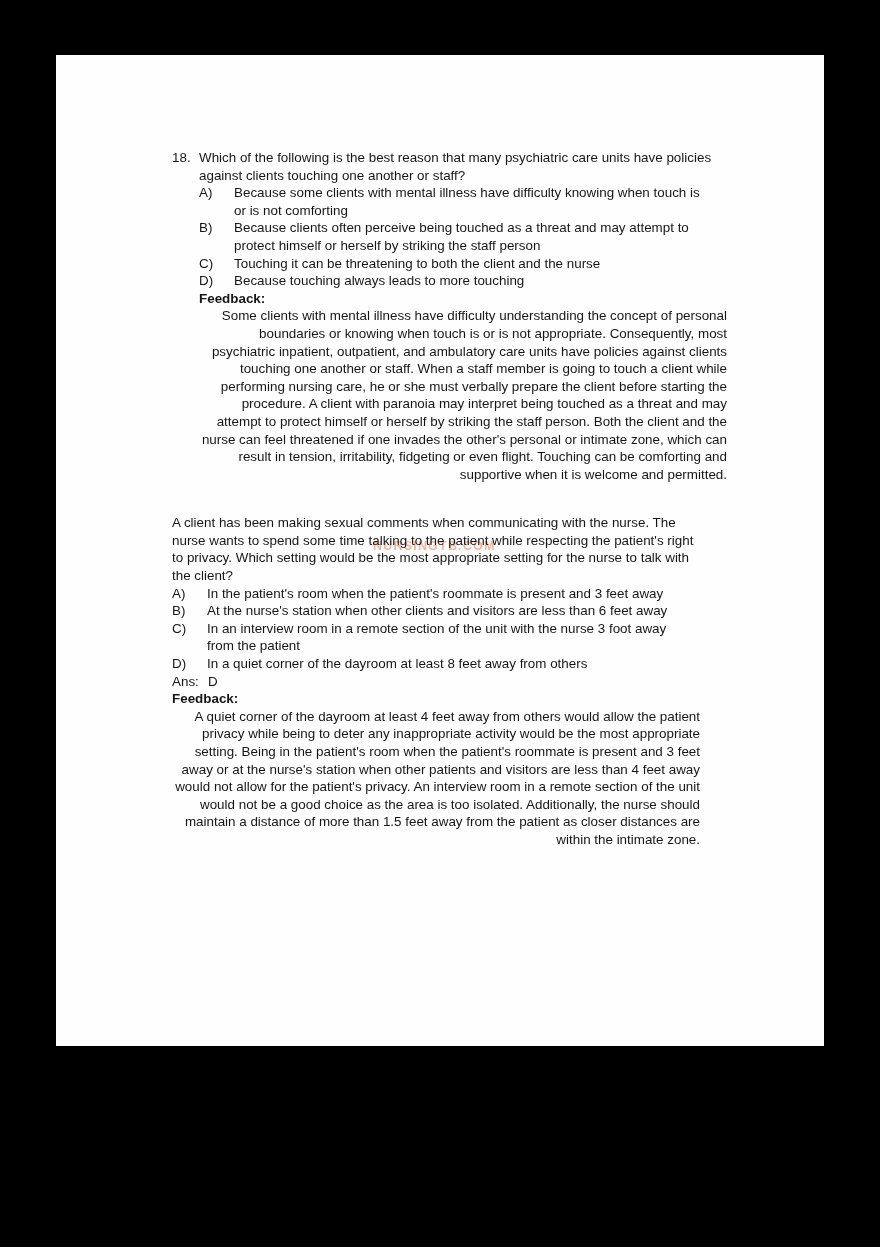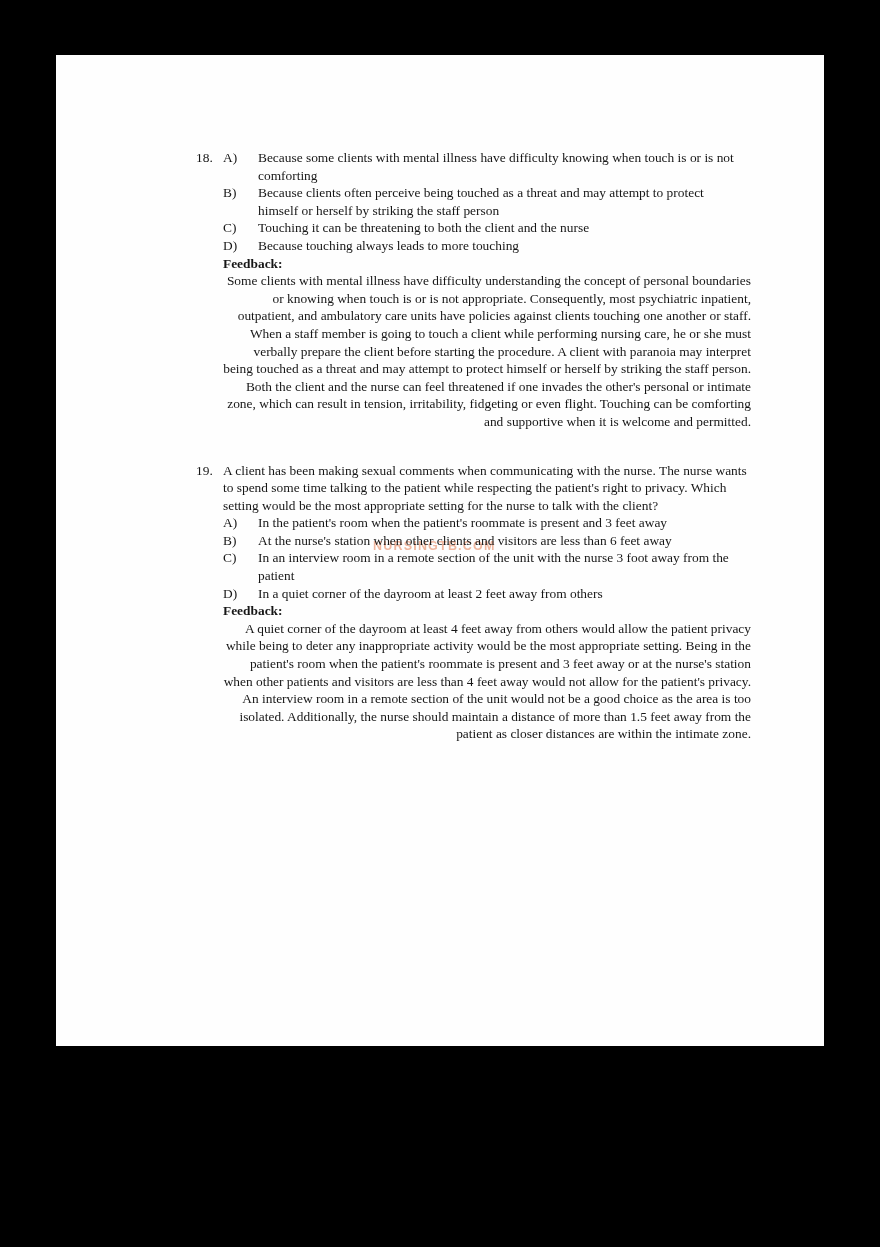--- a/index.html
+++ b/index.html
@@ -33,25 +33,24 @@
     letter-spacing: 1.2px;
     color: rgba(228, 122, 78, 0.55);
     z-index: 0;
     white-space: nowrap;
   }
   .content {
     position: relative;
     z-index: 1;
     padding: 94px 0 0 116px;
     width: 600px;
-    font-family: Liberation Serif, serif;
+    font-family: Liberation Sans, sans-serif;
     font-size: 13.4px;
     line-height: 17.6px;
     color: #161616;
-    margin-left: 24px;
   }
   .question { margin-bottom: 31px; }
   .qrow { display: flex; }
   .qnum { flex: 0 0 27px; }
   .qbody { width: 528px; }
   .qtext { max-width: 528px; }
   .optrow { display: flex; }
   .optletter { flex: 0 0 35px; }
   .opttext { width: 481px; }
   .anslabel { display: inline-block; width: 36px; }
@@ -62,20 +61,21 @@
 <body>
 
 <div class="stage">
   <div class="page">
     <div class="watermark">NURSINGTB.COM</div>
     <div class="content" id="questions-root">
   <section class="question">
     <div class="qrow">
       <div class="qnum">18.</div>
       <div class="qbody">
+        <div class="qtext">Which of the following is the best reason that many psychiatric care units have policies against clients touching one another or staff?</div>
         <div class="options">
   <div class="optrow">
     <span class="optletter">A)</span>
     <span class="opttext">Because some clients with mental illness have difficulty knowing when touch is or is not comforting</span>
   </div>
 
   <div class="optrow">
     <span class="optletter">B)</span>
     <span class="opttext">Because clients often perceive being touched as a threat and may attempt to protect himself or herself by striking the staff person</span>
   </div>
@@ -91,44 +91,46 @@
   </div>
 </div>
         <div class="fbhead">Feedback:</div>
         <div class="fbtext">Some clients with mental illness have difficulty understanding the concept of personal boundaries or knowing when touch is or is not appropriate. Consequently, most psychiatric inpatient, outpatient, and ambulatory care units have policies against clients touching one another or staff. When a staff member is going to touch a client while performing nursing care, he or she must verbally prepare the client before starting the procedure. A client with paranoia may interpret being touched as a threat and may attempt to protect himself or herself by striking the staff person. Both the client and the nurse can feel threatened if one invades the other's personal or intimate zone, which can result in tension, irritability, fidgeting or even flight. Touching can be comforting and supportive when it is welcome and permitted.</div>
       </div>
     </div>
   </section>
 
   <section class="question">
     <div class="qrow">
-      <div class="qnum">19.</div>
       <div class="qbody">
         <div class="qtext">A client has been making sexual comments when communicating with the nurse. The nurse wants to spend some time talking to the patient while respecting the patient's right to privacy. Which setting would be the most appropriate setting for the nurse to talk with the client?</div>
         <div class="options">
   <div class="optrow">
     <span class="optletter">A)</span>
     <span class="opttext">In the patient's room when the patient's roommate is present and 3 feet away</span>
   </div>
 
   <div class="optrow">
     <span class="optletter">B)</span>
     <span class="opttext">At the nurse's station when other clients and visitors are less than 6 feet away</span>
   </div>
 
   <div class="optrow">
     <span class="optletter">C)</span>
     <span class="opttext">In an interview room in a remote section of the unit with the nurse 3 foot away from the patient</span>
   </div>
 
   <div class="optrow">
     <span class="optletter">D)</span>
-    <span class="opttext">In a quiet corner of the dayroom at least 2 feet away from others</span>
+    <span class="opttext">In a quiet corner of the dayroom at least 8 feet away from others</span>
   </div>
 </div>
+        <div class="ansrow">
+          <span class="anslabel">Ans:</span><span class="ansvalue">D</span>
+        </div>
         <div class="fbhead">Feedback:</div>
         <div class="fbtext">A quiet corner of the dayroom at least 4 feet away from others would allow the patient privacy while being to deter any inappropriate activity would be the most appropriate setting. Being in the patient's room when the patient's roommate is present and 3 feet away or at the nurse's station when other patients and visitors are less than 4 feet away would not allow for the patient's privacy. An interview room in a remote section of the unit would not be a good choice as the area is too isolated. Additionally, the nurse should maintain a distance of more than 1.5 feet away from the patient as closer distances are within the intimate zone.</div>
       </div>
     </div>
   </section>
 </div>
   </div>
 </div>
 
 </body></html>

